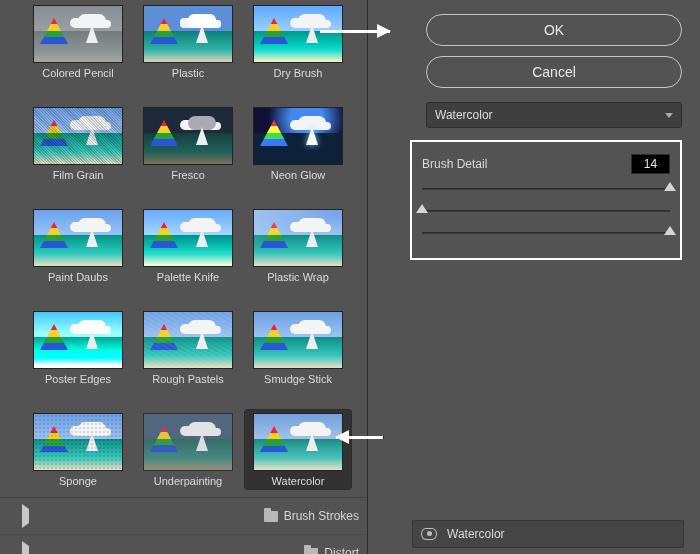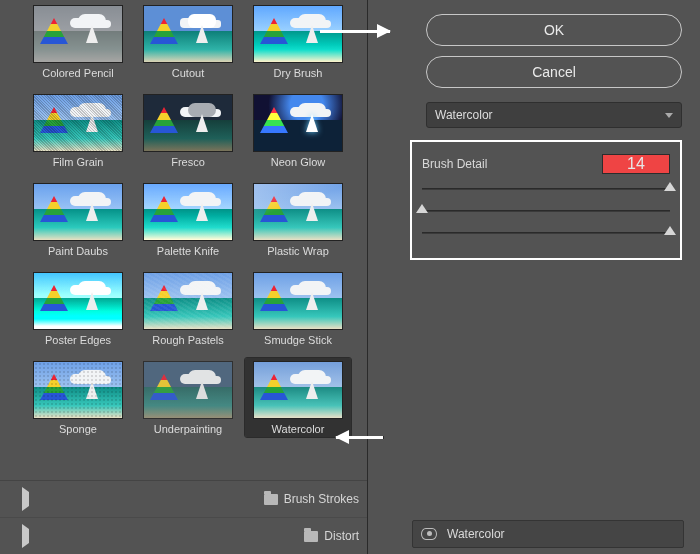--- a/index.html
+++ b/index.html
@@ -33,21 +33,21 @@
   .tri.down { border-left: 5px solid transparent; border-right: 5px solid transparent; border-top: 7px solid #c8c8c8; }
   .tri.right { border-top: 5px solid transparent; border-bottom: 5px solid transparent; border-left: 7px solid #c8c8c8; }
   .folder { width: 14px; height: 11px; position: relative; }
   .folder::before { content:""; position:absolute; inset:0; background:#b8b8b8; border-radius:1px; }
   .folder::after { content:""; position:absolute; top:-3px; left:0; width:7px; height:3px; background:#b8b8b8; border-radius:1px 1px 0 0; }
   .folder.open::before { background:#d0d0d0; }
   .grid {
     flex: 1;
     display: grid;
     grid-template-columns: repeat(3, 1fr);
-    gap: 10px 4px;
+    gap: 23px 4px;
     padding: 2px 16px 8px 25px;
     align-content: start;
   }
   .thumb-cell { display:flex; flex-direction:column; align-items:center; gap:4px; cursor:pointer; padding:3px 2px 2px; border-radius:2px; }
   .thumb-cell.selected { background:#323232; outline:1px solid #2b2b2b; }
   .thumb {
     width: 90px; height: 58px; border:1px solid #222;
     position:relative; overflow:hidden;
   }
   .thumb-label { font-size: 11px; color:#dcdcdc; text-align:center; white-space:nowrap; }
@@ -109,22 +109,22 @@
   }
   .chev { width:0;height:0;border-left:4px solid transparent;border-right:4px solid transparent;border-top:5px solid #aaa;}
   .params {
     border:2px solid #fff; padding:12px 10px 18px; margin-top:2px;
     display:flex; flex-direction:column; gap:8px;
     width: 272px; margin-left:auto;
   }
   .param-row { display:flex; align-items:center; justify-content:space-between; }
   .param-row label { font-size:12px; color:#d9d9d9; }
   .num-input {
-    width:68px; height:20px; background:#ef4444; border:1px solid #2c2c2c; color:#e6e6e6;
-    text-align:center; font-size:16px; padding:0;
+    width:39px; height:20px; background:#000000; border:1px solid #2c2c2c; color:#e6e6e6;
+    text-align:center; font-size:12px; padding:0;
   }
   .num-input.focus { outline:1px solid #4a90ff; box-shadow:0 0 0 1px #4a90ff inset;}
   .slider { position:relative; height:14px; }
   .track { position:absolute; left:0; right:0; top:6px; height:2px; background:#3a3a3a; border-top:1px solid #2a2a2a;}
   .thumb-handle { position:absolute; top:0; width:0; height:0; border-left:6px solid transparent; border-right:6px solid transparent; border-bottom:9px solid #d6d6d6; transform:translateX(-6px);}
   .spacer { flex:1; }
   .layer-row {
     display:flex; align-items:center; gap:10px;
     background:#454545; border:1px solid #343434; border-radius:2px;
     padding:6px 8px; margin:0 -2px 6px; width: 272px; margin-left:auto;
@@ -154,21 +154,21 @@
         <div class="thumb-label">Colored Pencil</div>
       </div>
       <div class="thumb-cell">
         <div class="thumb v-cutout">
           <div class="sky"></div>
           <div class="sea"></div>
           <div class="cloud"></div>
           <div class="stripe"></div>
           <div class="sail small"></div>
         </div>
-        <div class="thumb-label">Cutout</div>
+        <div class="thumb-label">Plastic</div>
       </div>
       <div class="thumb-cell">
         <div class="thumb v-drybrush">
           <div class="sky"></div>
           <div class="sea"></div>
           <div class="cloud"></div>
           <div class="stripe"></div>
           <div class="sail small"></div>
         </div>
         <div class="thumb-label">Dry Brush</div>

